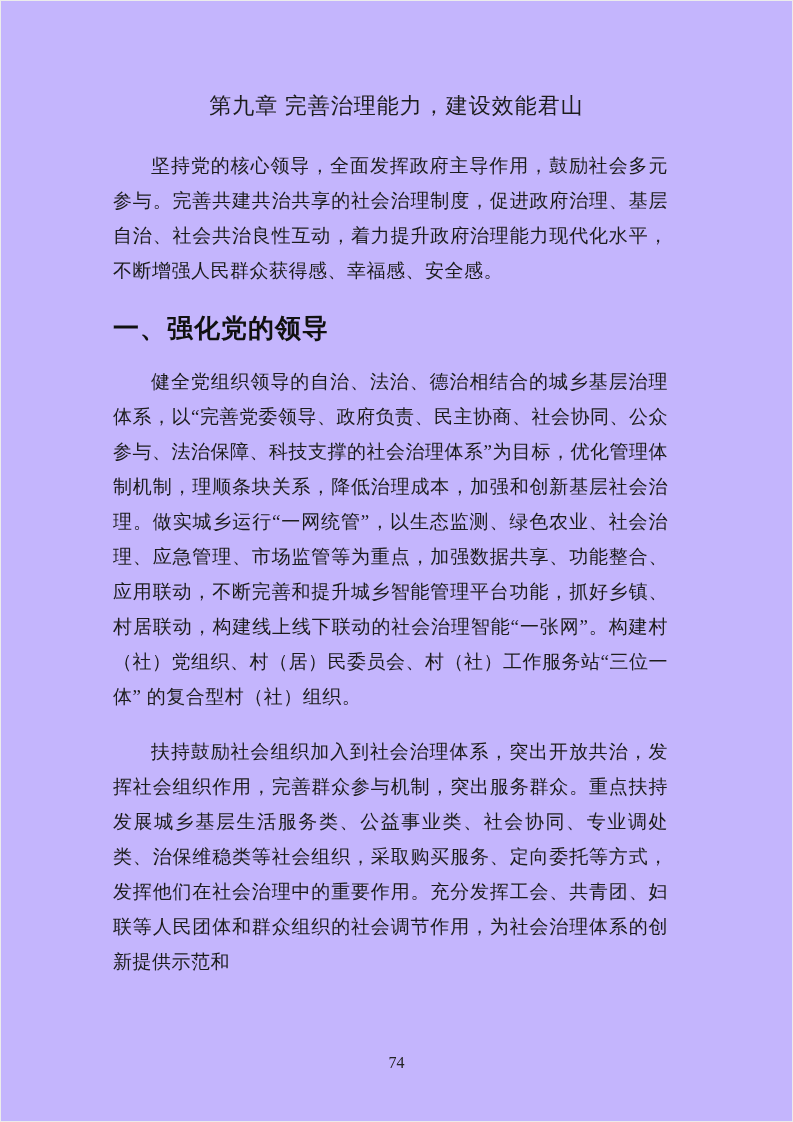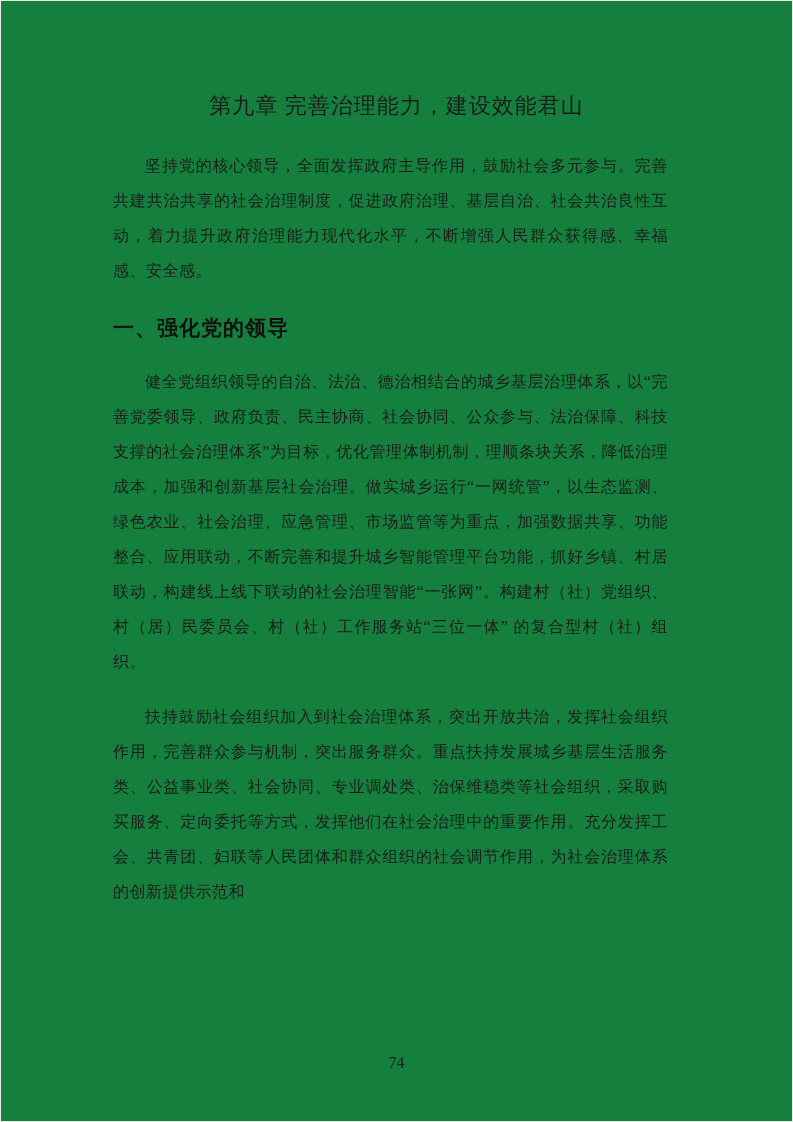--- a/index.html
+++ b/index.html
@@ -5,52 +5,52 @@
   html, body {
     margin: 0;
     padding: 0;
     background: #ffffff;
   }
   .page {
     position: relative;
     width: 793px;
     height: 1122px;
     margin: 0 auto;
-    background: #15803d;
+    background: #c4b5fd;
     box-sizing: border-box;
     padding: 88px 113px 0 113px;
     box-shadow: inset 0 0 0 1px #ececec;
     overflow: hidden;
     color: #1c1c1c;
     font-family: "Liberation Serif", "DejaVu Serif", serif;
   }
   .doc-title {
     margin: 0;
     text-align: center;
     font-size: 22px;
     font-weight: 500;
     line-height: 36px;
     letter-spacing: 1px;
     font-family: "Liberation Serif", "DejaVu Serif", serif;
   }
   .body-text {
     margin: 20px 12px 0 0;
-    font-size: 16px;
+    font-size: 19px;
     line-height: 35px;
     letter-spacing: 0.5px;
     text-align: justify;
     text-indent: 2em;
   }
   .body-text.intro {
     margin-top: 24px;
   }
   .section-heading {
     margin: 24px 0 0 0;
     font-family: "Liberation Sans", "DejaVu Sans", sans-serif;
-    font-size: 21px;
+    font-size: 26px;
     font-weight: 700;
     line-height: 32px;
     letter-spacing: 1px;
     color: #111111;
   }
   .page-number {
     position: absolute;
     left: 0;
     right: 0;
     bottom: 50px;

